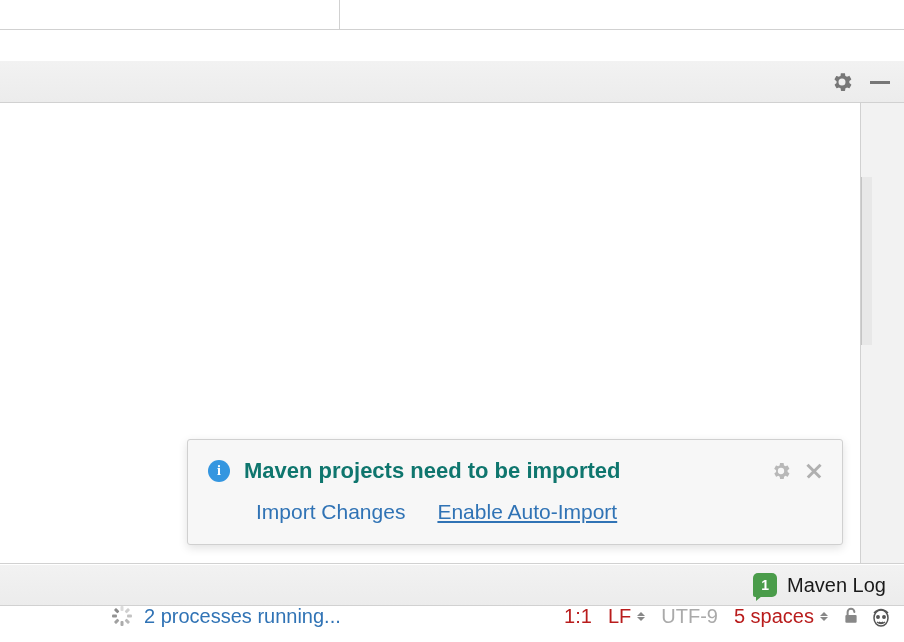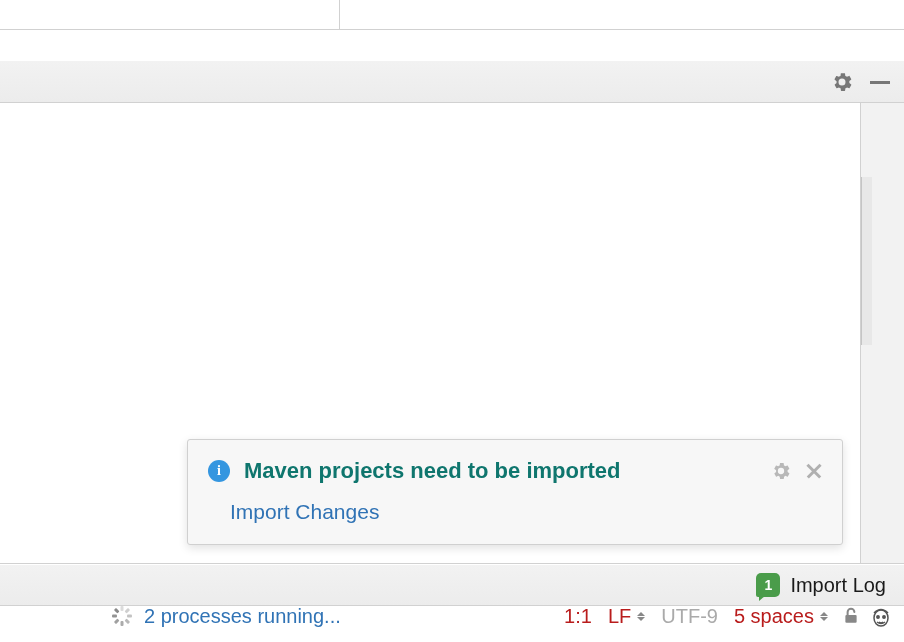--- a/index.html
+++ b/index.html
@@ -171,21 +171,21 @@
     }
     
     .notification-close::after {
       transform: translate(-50%, -50%) rotate(-45deg);
     }
     
     .notification-actions {
       display: flex;
       gap: 32px;
       margin-top: 16px;
-      margin-left: 22px;
+      margin-left: 48px;
     }
     
     .action-link {
       font-size: 21px;
       color: #3073b5;
       cursor: pointer;
     }
     
     .action-link.underlined {
       text-decoration: underline;
@@ -351,27 +351,28 @@
         <span class="notification-gear">
           <svg viewBox="0 0 20 20" width="18" height="18" fill="currentColor">
             <path d="M10 6.5a3.5 3.5 0 100 7 3.5 3.5 0 000-7zm7.4 4.6l1.8 1.4c.2.1.2.4.1.6l-1.7 3c-.1.2-.3.2-.5.2l-2.1-.9c-.5.4-1 .7-1.6.9l-.3 2.3c0 .2-.2.4-.4.4H9.3c-.2 0-.4-.2-.4-.4l-.3-2.3c-.6-.2-1.1-.5-1.6-.9l-2.1.9c-.2.1-.4 0-.5-.2l-1.7-3c-.1-.2-.1-.4.1-.6l1.8-1.4c0-.3-.1-.6-.1-.9s0-.6.1-.9L2.7 7.7c-.2-.1-.2-.4-.1-.6l1.7-3c.1-.2.3-.2.5-.2l2.1.9c.5-.4 1-.7 1.6-.9l.3-2.3c0-.2.2-.4.4-.4h3.4c.2 0 .4.2.4.4l.3 2.3c.6.2 1.1.5 1.6.9l2.1-.9c.2-.1.4 0 .5.2l1.7 3c.1.2.1.4-.1.6l-1.8 1.4c0 .3.1.6.1.9s0 .6-.1.9z"></path>
           </svg>
         </span>
         <div class="notification-close"></div>
       </div>
     </div>
     <div class="notification-actions">
       <span class="action-link">Import Changes</span>
+      <span class="action-link underlined">Enable Auto-Import</span>
     </div>
   </div>
 </div>
 
 <div class="bottom-status-bar">
   <div class="event-badge">1</div>
-  <span class="event-log-label">Import Log</span>
+  <span class="event-log-label">Maven Log</span>
 </div>
 
 <div class="footer-bar">
   <div class="spinner">
     <div class="spinner-dot" style="transform: translateX(-50%) rotate(0deg); opacity:0.3"></div>
     <div class="spinner-dot" style="transform: translateX(-50%) rotate(45deg); opacity:0.4"></div>
     <div class="spinner-dot" style="transform: translateX(-50%) rotate(90deg); opacity:0.5"></div>
     <div class="spinner-dot" style="transform: translateX(-50%) rotate(135deg); opacity:0.6"></div>
     <div class="spinner-dot" style="transform: translateX(-50%) rotate(180deg); opacity:0.7"></div>
     <div class="spinner-dot" style="transform: translateX(-50%) rotate(225deg); opacity:0.8"></div>

